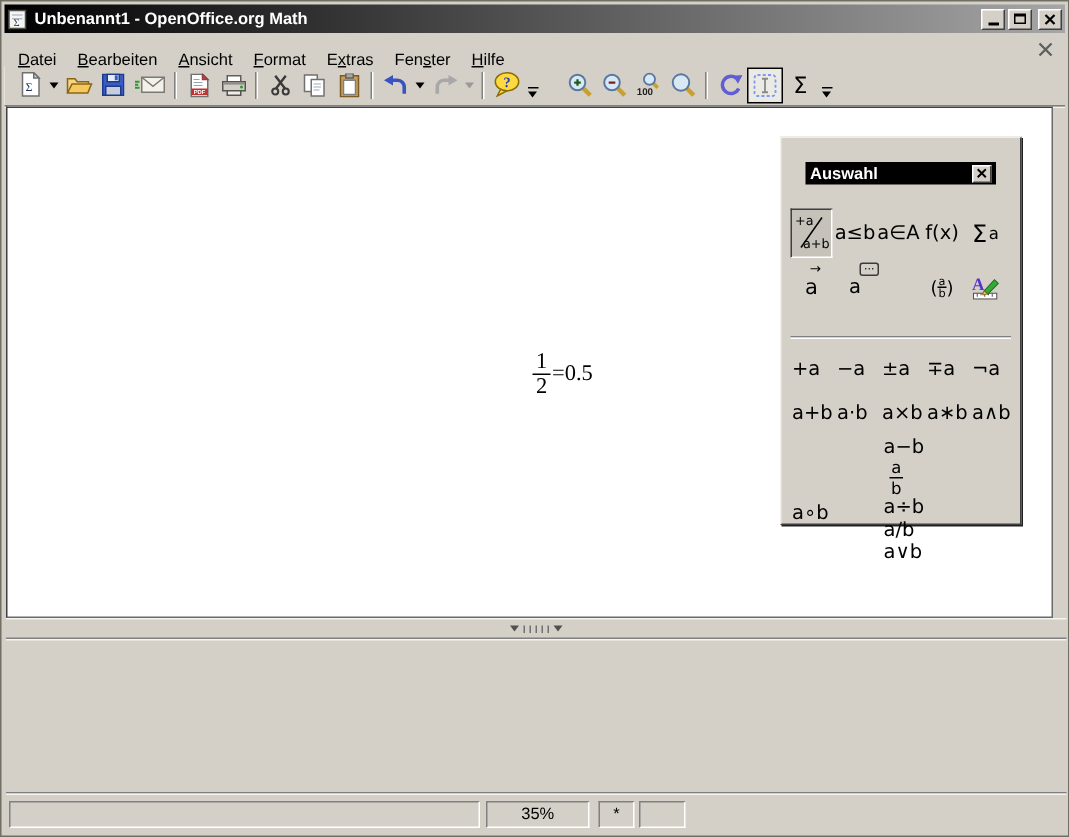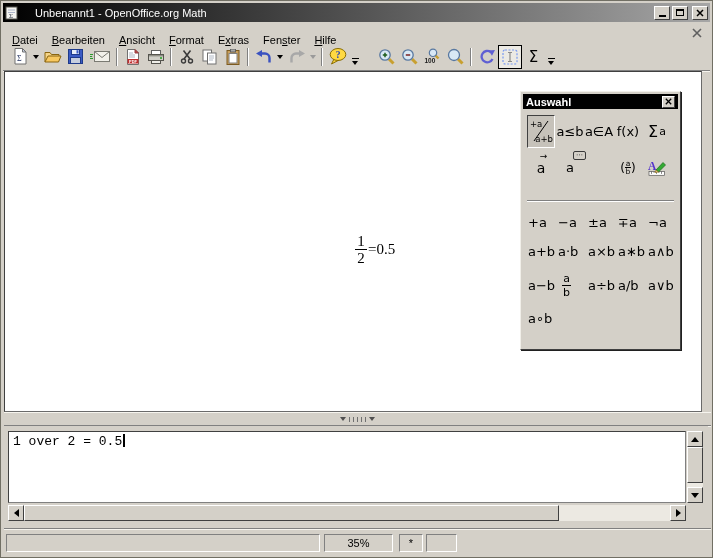--- a/index.html
+++ b/index.html
@@ -8,21 +8,21 @@
     position:relative;width:713px;height:558px;
     background:#d4d0c8;border:1px solid #716f64;
     font-family:"Liberation Sans",sans-serif;overflow:hidden;
   }
   
   .titlebar{
     position:absolute;left:2px;top:2px;width:707px;height:19px;
     background:linear-gradient(90deg,#000 0%,#3a3a3a 35%,#a6a6a6 100%);
     display:flex;align-items:center;padding:0 2px;
   }
-  .title-text{color:#fff;font-size:11px;font-weight:normal;margin-left:16px;flex:1;white-space:nowrap;}
+  .title-text{color:#fff;font-size:11px;font-weight:bold;margin-left:4px;flex:1;white-space:nowrap;}
   .winbtn{width:16px;height:14px;background:#d4d0c8;border:1px solid;border-color:#fff #404040 #404040 #fff;
     display:flex;align-items:center;justify-content:center;margin-left:2px;}
   .winbtn .min-glyph{width:7px;height:2px;background:#000;margin-top:7px;}
   .winbtn .max-glyph{width:8px;height:7px;border:1px solid #000;border-top:2px solid #000;}
   
   .menubar{
     position:absolute;left:2px;top:21px;width:707px;height:21px;
     display:flex;align-items:center;font-size:11px;padding-left:2px;
   }
   .menu-item{padding:3px 7px;cursor:default;margin-top:14px;}
@@ -53,21 +53,21 @@
     font-family:"Liberation Serif",serif;font-size:15px;color:#000;}
   .frac{display:flex;flex-direction:column;align-items:center;line-height:14px;}
   .frac-bar{width:12px;height:1px;background:#000;margin:1px 0;}
   .frac-rhs{margin-left:1px;text-align:right;}
   
   .auswahl{
     position:absolute;left:519px;top:90px;width:161px;height:259px;
     background:#d4d0c8;border:1px solid;border-color:#f1efe9 #404040 #404040 #f1efe9;
     box-shadow:1px 1px 0 #202020;
   }
-  .aus-title{margin:2px;height:15px;background:#000;color:#fff;font-size:11px;font-weight:bold;
+  .aus-title{margin:16px;height:15px;background:#000;color:#fff;font-size:11px;font-weight:bold;
     display:flex;align-items:center;padding:0 3px;}
   .aus-close{margin-left:auto;width:13px;height:12px;background:#d4d0c8;border:1px solid;
     border-color:#fff #404040 #404040 #fff;display:flex;align-items:center;justify-content:center;}
   .aus-cats{margin:6px 0 0 6px;display:grid;grid-template-columns:repeat(5,29px);grid-auto-rows:36px;
     font-family:"DejaVu Sans",sans-serif;}
   .cat-btn{width:28px;height:33px;display:flex;align-items:center;justify-content:center;font-size:13px;position:relative;}
   .cat-btn.selected{background:#c6c2ba;border:1px solid;border-color:#404040 #fff #fff #404040;}
   .ub-icon{position:relative;width:24px;height:27px;font-size:8.5px;}
   .ub-top{position:absolute;left:1px;top:1px;}
   .ub-bottom{position:absolute;right:0;bottom:1px;}
@@ -78,21 +78,21 @@
   .vec-arrow{position:absolute;top:-9px;right:-2px;font-size:9px;}
   .misc-wrap{position:relative;font-size:13px;}
   .bubble{position:absolute;top:-9px;left:7px;width:13px;height:9px;border:1px solid #3a3a3a;
     border-radius:2px;font-size:7px;line-height:7px;text-align:center;background:#d4d0c8;}
   .brk-wrap{display:flex;align-items:center;font-size:12px;}
   .mini-frac{display:flex;flex-direction:column;align-items:center;font-size:7.5px;line-height:7px;}
   .mini-bar{width:6px;height:1px;background:#000;}
   .aus-sep{margin:13px 6px 0 6px;border-top:1px solid #808080;border-bottom:1px solid #fff;}
   .sym-grid{margin:7px 0 0 7px;font-family:"DejaVu Sans",sans-serif;}
   .sym-row{display:flex;align-items:center;}
-  .sym-row0{height:27px;}.sym-row1{height:31px;}.sym-row2{height:37px;}.sym-row3{height:29px;}
+  .sym-row0{height:27px;}.sym-row1{height:31px;}.sym-row2{height:37px;flex-direction:column;}.sym-row3{height:29px;}
   .sym-btn{width:30px;font-size:13px;display:flex;align-items:center;}
   .sym-frac{flex-direction:column;width:30px;align-items:flex-start;}
   .sym-frac .sf-col{display:flex;flex-direction:column;align-items:center;font-size:11px;line-height:11px;margin-left:4px;}
   .sf-bar{width:9px;height:1px;background:#000;margin:1px 0;}
   
   .splitter{position:absolute;left:3px;top:411px;width:707px;height:14px;display:flex;align-items:center;justify-content:center;
     border-top:1px solid #f6f4ee;border-bottom:1px solid #808080;box-shadow:0 1px 0 #f6f4ee;}
   .spl-handle{display:flex;align-items:center;gap:3px;}
   .spl-tri{width:0;height:0;border-left:3px solid transparent;border-right:3px solid transparent;border-top:4px solid #505050;}
   .spl-dot{width:1px;height:5px;background:#707070;}
@@ -424,41 +424,20 @@
       <span class="spl-tri"></span>
         <span class="spl-dot"></span>
         <span class="spl-dot"></span>
         <span class="spl-dot"></span>
         <span class="spl-dot"></span>
         <span class="spl-dot"></span>
         <span class="spl-tri"></span>
     </span>
   </div>
 
-  <div class="command-panel">
-    <div class="cmd-box"><span>1 over 2 = 0.5</span><span class="caret"></span></div>
-    <div class="vscroll">
-      <span class="sb-btn" style="left:0;top:0;">
-          <span class="tri-up"></span>
-        </span>
-      <span class="sb-thumb" style="left:0;top:16px;width:16px;height:36px;"></span>
-      <span class="sb-btn" style="left:0;top:56px;">
-          <span class="tri-down"></span>
-        </span>
-    </div>
-    <div class="hscroll">
-      <span class="sb-btn" style="left:0;top:0;">
-          <span class="tri-left"></span>
-        </span>
-      <span class="sb-thumb" style="left:16px;top:0;width:535px;height:16px;"></span>
-      <span class="sb-btn" style="right:0;top:0;">
-          <span class="tri-right"></span>
-        </span>
-    </div>
-  </div>
 
   <div class="status-groove"></div>
   <div class="statusbar">
     <span class="st-panel" style="left:2px;width:314px;"></span>
     <span class="st-panel" style="left:320px;width:69px;">35%</span>
     <span class="st-panel" style="left:395px;width:24px;">*</span>
     <span class="st-panel" style="left:422px;width:31px;"></span>
   </div>
 
 </div>

